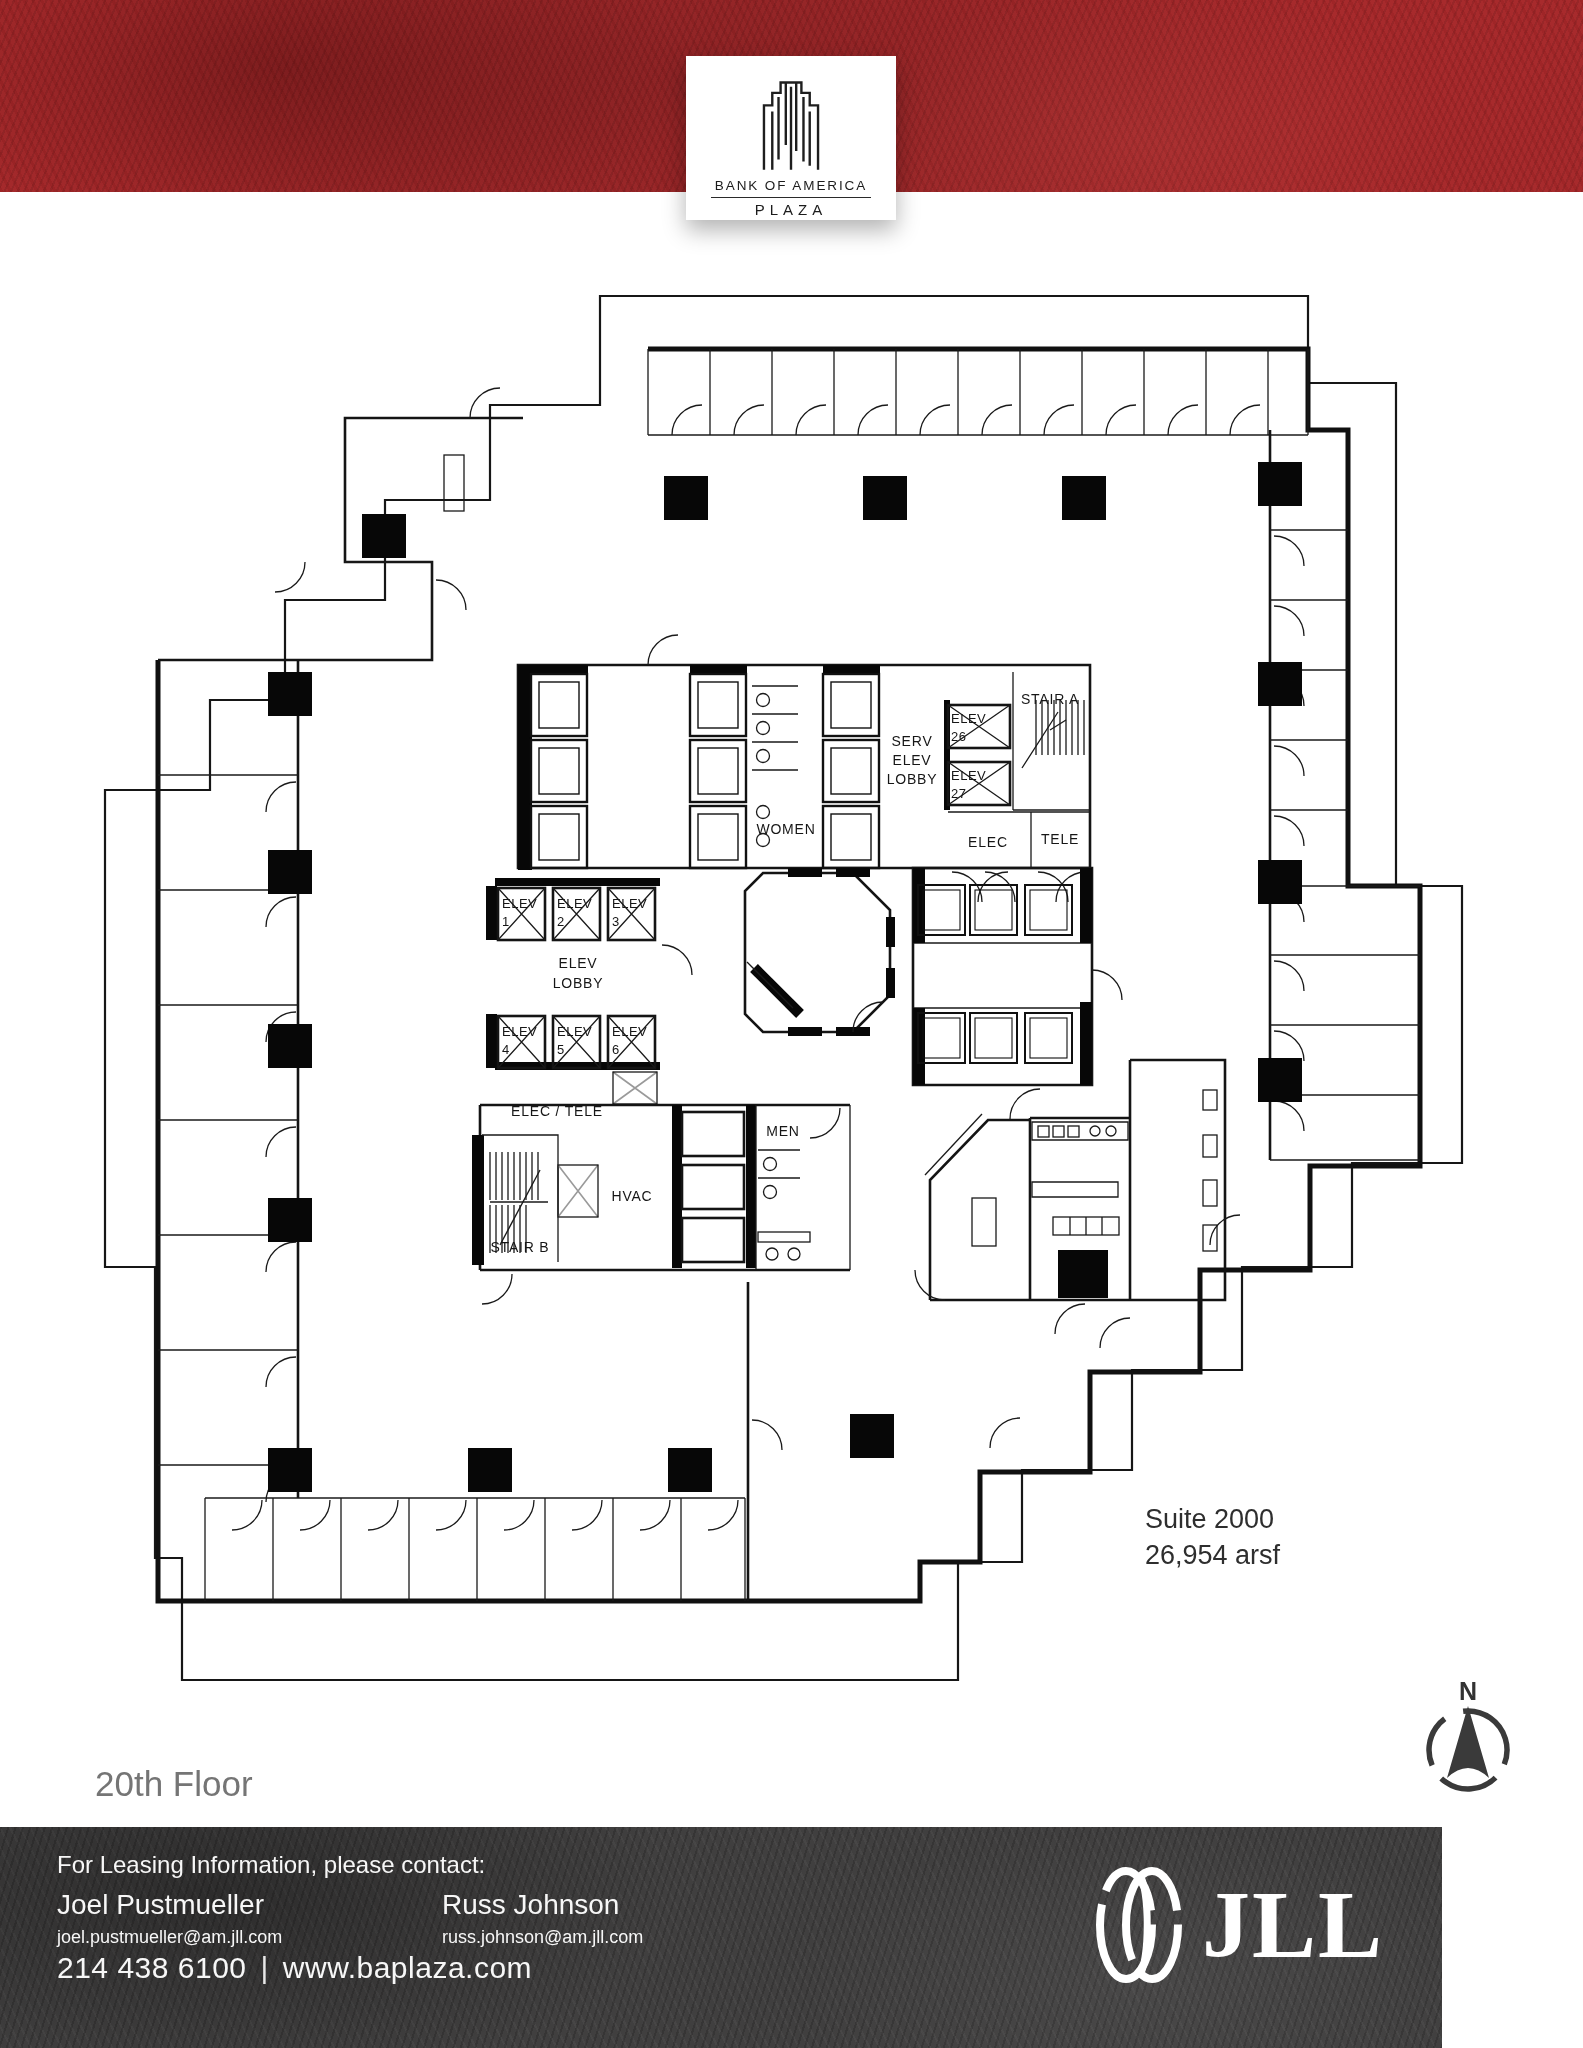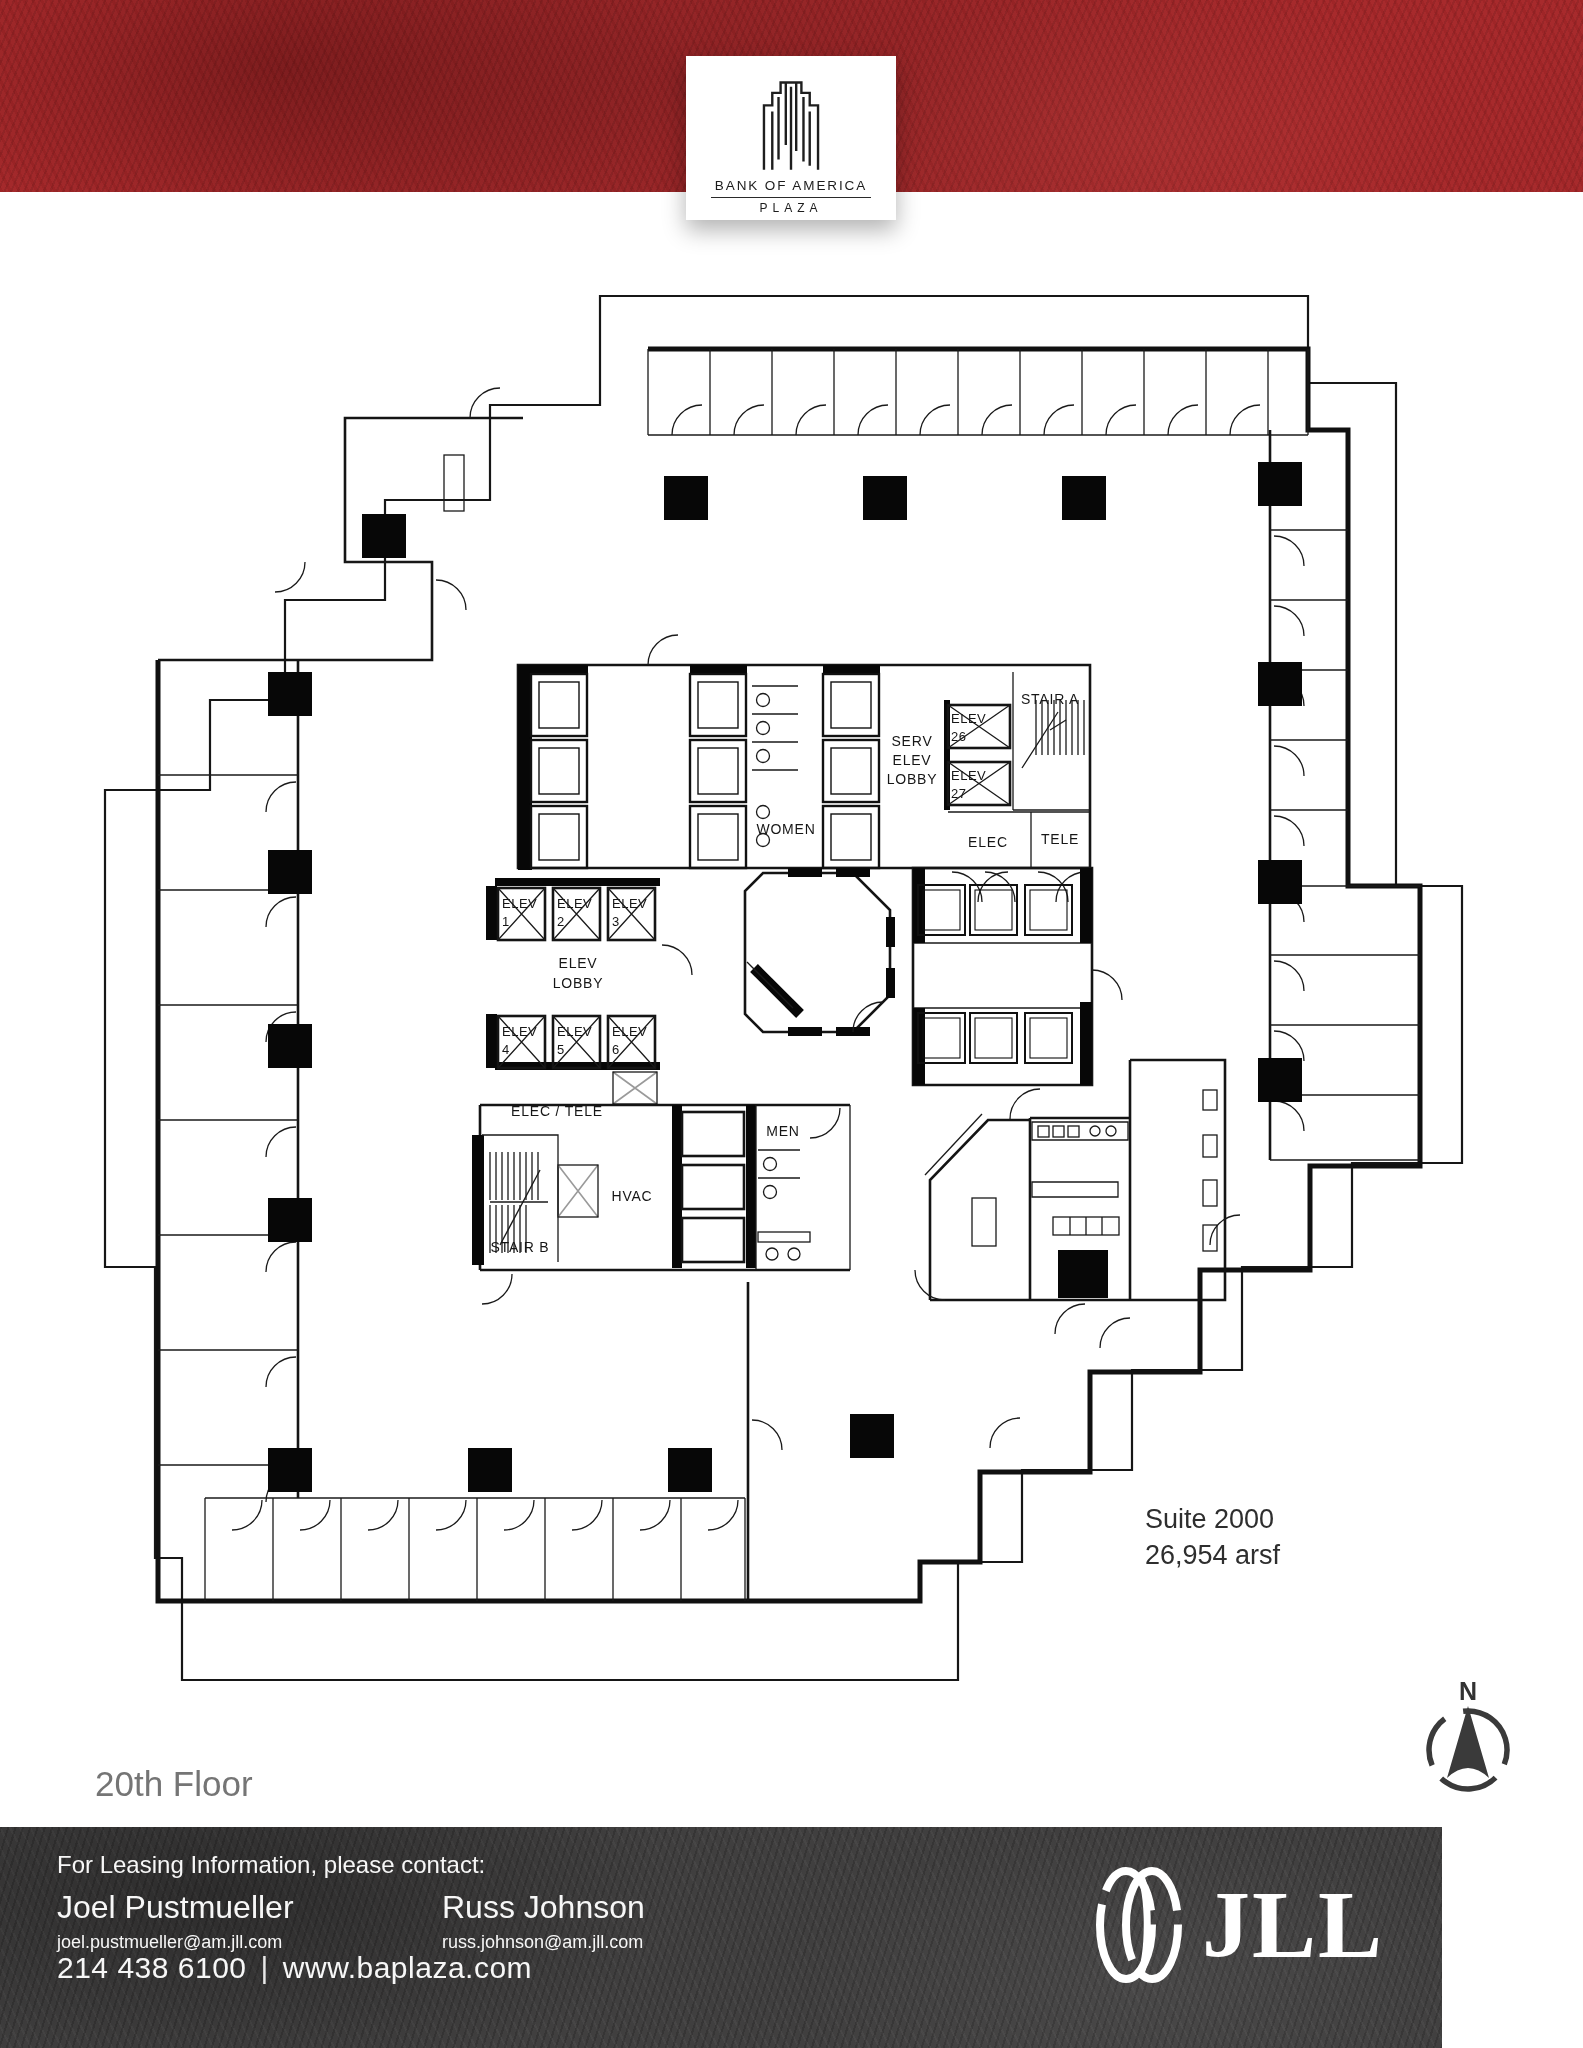--- a/index.html
+++ b/index.html
@@ -15,21 +15,21 @@
       repeating-linear-gradient(113deg, rgba(0,0,0,.09) 0 2px, transparent 2px 6px),
       repeating-linear-gradient(64deg, rgba(110,8,10,.14) 0 3px, transparent 3px 8px),
       #a72a2c;}
 
   
   .logo-card{position:absolute;left:686px;top:56px;width:210px;height:164px;background:#fff;
     box-shadow:0 10px 22px rgba(0,0,0,.30);display:flex;flex-direction:column;align-items:center;}
   .logo-icon{margin-top:14px;}
   .logo-line1{font-size:13.5px;letter-spacing:1.9px;color:#1c1c1c;margin-top:4px;white-space:nowrap;}
   .logo-rule{width:160px;border-top:1.6px solid #2a2a2a;margin:4px 0 3px 0;}
-  .logo-line2{font-size:12px;letter-spacing:5px;color:#1c1c1c;}
+  .logo-line2{font-size:15px;letter-spacing:5px;color:#1c1c1c;}
 
   
   svg.plan{position:absolute;left:0;top:0;width:1583px;height:2048px;}
   .bnd{fill:none;stroke:#161616;stroke-width:2.2px;}
   .w5{fill:none;stroke:#101010;stroke-width:5px;}
   .w3{fill:none;stroke:#141414;stroke-width:2.6px;}
   .w1{fill:none;stroke:#1a1a1a;stroke-width:1.3px;}
   .blk{fill:#070707;stroke:none;}
   .gx{fill:none;stroke:#9a9a9a;stroke-width:1.6px;}
   .lbl{font-family:"Liberation Sans",sans-serif;font-size:14px;fill:#161616;letter-spacing:.8px;}
@@ -40,21 +40,21 @@
 
   
   .footer-band{position:absolute;left:0;top:1827px;width:1442px;height:221px;color:#f7f7f7;
     background:
       radial-gradient(ellipse 700px 300px at 15% 30%, rgba(0,0,0,.30), transparent 65%),
       radial-gradient(ellipse 600px 260px at 80% 70%, rgba(255,255,255,.05), transparent 60%),
       repeating-linear-gradient(107deg, rgba(0,0,0,.16) 0 2px, transparent 2px 7px),
       repeating-linear-gradient(63deg, rgba(255,255,255,.035) 0 2px, transparent 2px 9px),
       #403f3f;}
   .f-heading{position:absolute;left:57px;top:24px;font-size:24px;}
-  .f-name{font-size:32px;}
+  .f-name{font-size:28px;}
   .f-email{font-size:18px;margin-top:6px;}
   .f-col1{position:absolute;left:57px;top:62px;}
   .f-col2{position:absolute;left:442px;top:62px;}
   .f-phone{position:absolute;left:57px;top:124px;font-size:30px;letter-spacing:.5px;}
   .f-phone .sep{padding:0 14px;font-weight:normal;color:#e8e8e8;}
   .jll{position:absolute;right:58px;top:38px;display:flex;align-items:center;}
   .jll-word{font-family:"Liberation Serif",serif;font-weight:bold;font-size:96px;color:#fff;
             line-height:1;margin-left:12px;letter-spacing:2px;}
 </style>
 </head>

